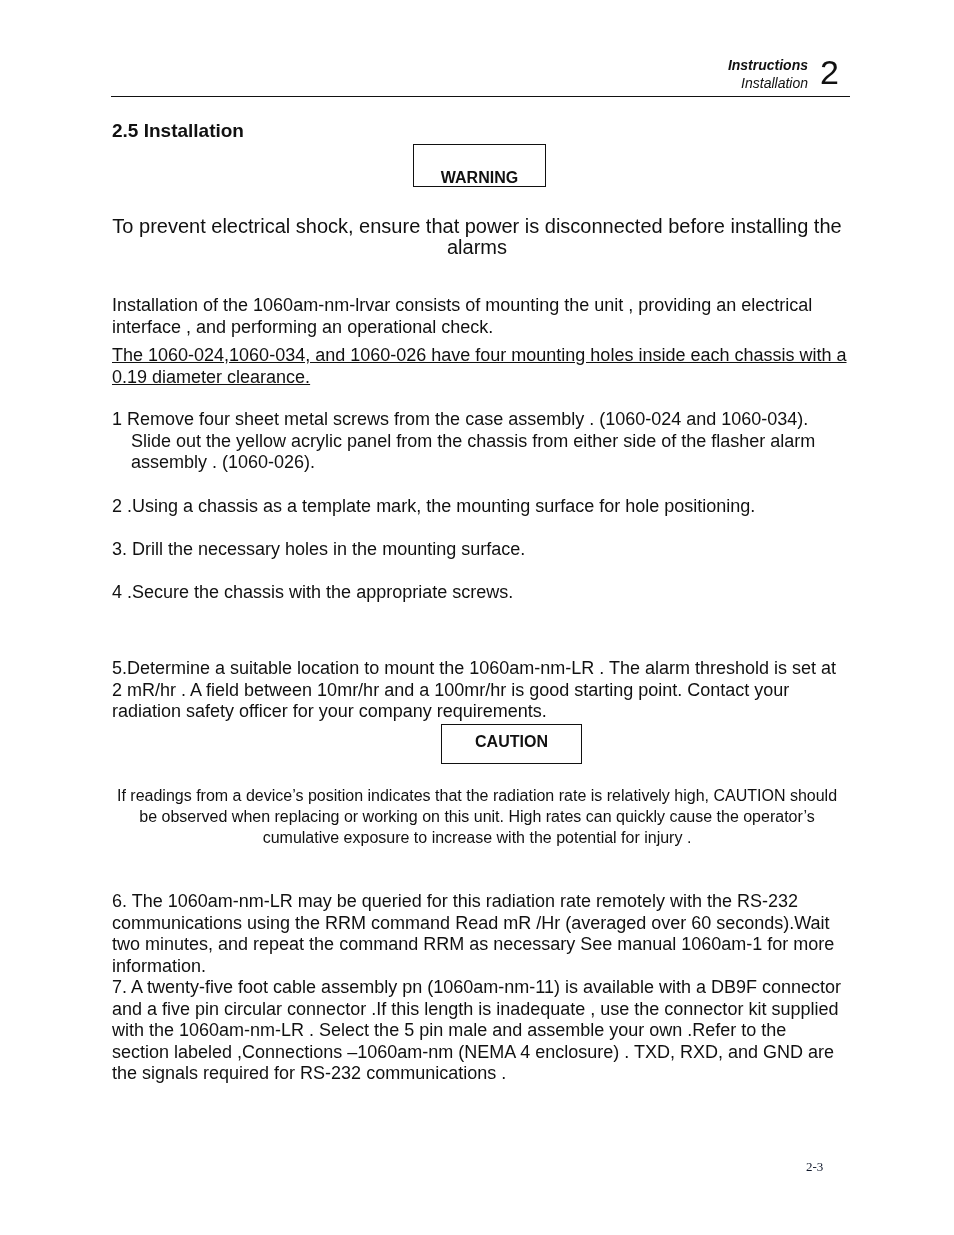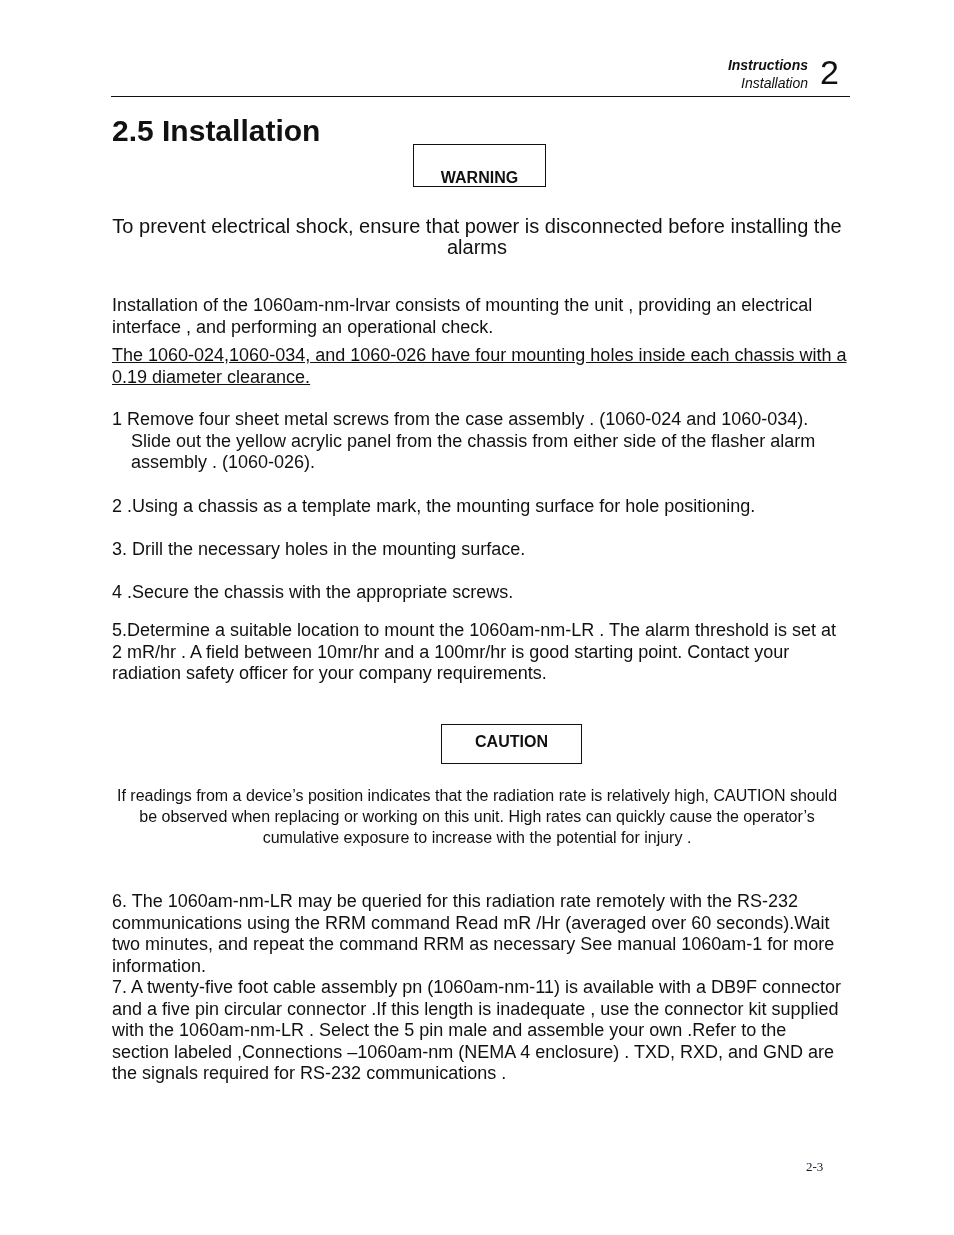--- a/index.html
+++ b/index.html
@@ -3,21 +3,21 @@
   <meta charset="utf-8">
   <style>
     html, body { margin: 0; padding: 0; background: #ffffff; }
     body { width: 954px; height: 1235px; position: relative; overflow: hidden; color: #111; font-family: "Liberation Sans", sans-serif; }
     .abs { position: absolute; }
     .header-right { left: 600px; top: 56px; width: 208px; text-align: right; font-style: italic; line-height: 18px; }
     .header-title { font-size: 14px; font-weight: bold; text-align: right; }
     .header-sub { font-size: 14px; }
     .chapter-num { left: 820px; top: 52px; font-size: 34px; line-height: 40px; }
     .header-rule { left: 111px; top: 96px; width: 739px; height: 1px; background: #111; }
-    .section-title { left: 112px; top: 116px; font-size: 30px; font-weight: bold; line-height: 30px; }
+    .section-title { left: 112px; top: 116px; font-size: 19px; font-weight: bold; line-height: 30px; }
     .notice-box { border: 1px solid #111; box-sizing: border-box; text-align: center; font-weight: bold; font-size: 16px; }
     .warning-box { left: 413px; top: 144px; width: 133px; height: 43px; padding-top: 24px; }
     .caution-box { left: 441px; top: 724px; width: 141px; height: 40px; padding-top: 8px; }
     .notice-text { left: 112px; width: 730px; text-align: center; font-size: 16px; line-height: 21px; }
     .para { left: 112px; width: 740px; font-size: 18px; line-height: 21.5px; }
     .indent { padding-left: 19px; }
     .page-num { left: 806px; top: 1159px; font-size: 13px; color: #0f172a; font-family: "Liberation Serif", serif; }
   </style>
 </head>
 <body>
@@ -40,21 +40,21 @@
 <div class="abs para" style="top:345px;text-decoration:underline;">The 1060-024,1060-034, and 1060-026 have four mounting holes inside each chassis with a 0.19 diameter clearance.</div>
 
 <div class="abs para" style="top:409px;">
   <div>1  Remove four sheet metal screws from the case assembly . (1060-024 and 1060-034).</div>
   <div class="indent" style="width:700px;">Slide out the yellow acrylic panel from the chassis from either side of the flasher alarm assembly . (1060-026).</div>
 </div>
 
 <div class="abs para" style="top:496px;">2 .Using a chassis as a template mark, the mounting surface for hole positioning.</div>
 <div class="abs para" style="top:539px;">3. Drill the necessary holes in the mounting surface.</div>
 <div class="abs para" style="top:582px;">4 .Secure the chassis with the  appropriate screws.</div>
-<div class="abs para" style="top:620px; width:725px;">5.Determine a suitable location to mount the 1060am-nm-LR . The alarm threshold is set at 2 mR/hr . A field between 10mr/hr and a 100mr/hr is good starting point. Contact your radiation safety officer for your company requirements.</div>
+<div class="abs para" style="top:658px; width:725px;">5.Determine a suitable location to mount the 1060am-nm-LR . The alarm threshold is set at 2 mR/hr . A field between 10mr/hr and a 100mr/hr is good starting point. Contact your radiation safety officer for your company requirements.</div>
 
 <div class="abs notice-box caution-box">
   <span>CAUTION</span>
 </div>
 <div class="abs notice-text" style="top:785px; width:740px; left:107px;">If readings from a device’s position indicates that the radiation rate is relatively high, CAUTION should be observed when replacing or working on this unit. High rates can quickly cause the operator’s cumulative exposure to increase with the potential for injury .</div>
 
 <div class="abs para" style="top:891px; width:725px;">6. The 1060am-nm-LR may be queried for this radiation rate remotely with the RS-232 communications using the RRM command Read mR /Hr (averaged over 60 seconds).Wait two minutes, and repeat the command RRM as necessary  See manual 1060am-1 for more information.</div>
 <div class="abs para" style="top:977px; width:732px;">7. A twenty-five foot cable  assembly  pn  (1060am-nm-11) is available with a DB9F connector and  a five  pin circular connector .If this length is inadequate , use the connector kit supplied with the 1060am-nm-LR . Select the 5 pin male and assemble your own .Refer to the section labeled ,Connections –1060am-nm (NEMA 4 enclosure) . TXD, RXD, and GND are the signals  required for RS-232 communications .</div>
 
 <div class="abs page-num">2-3</div>

